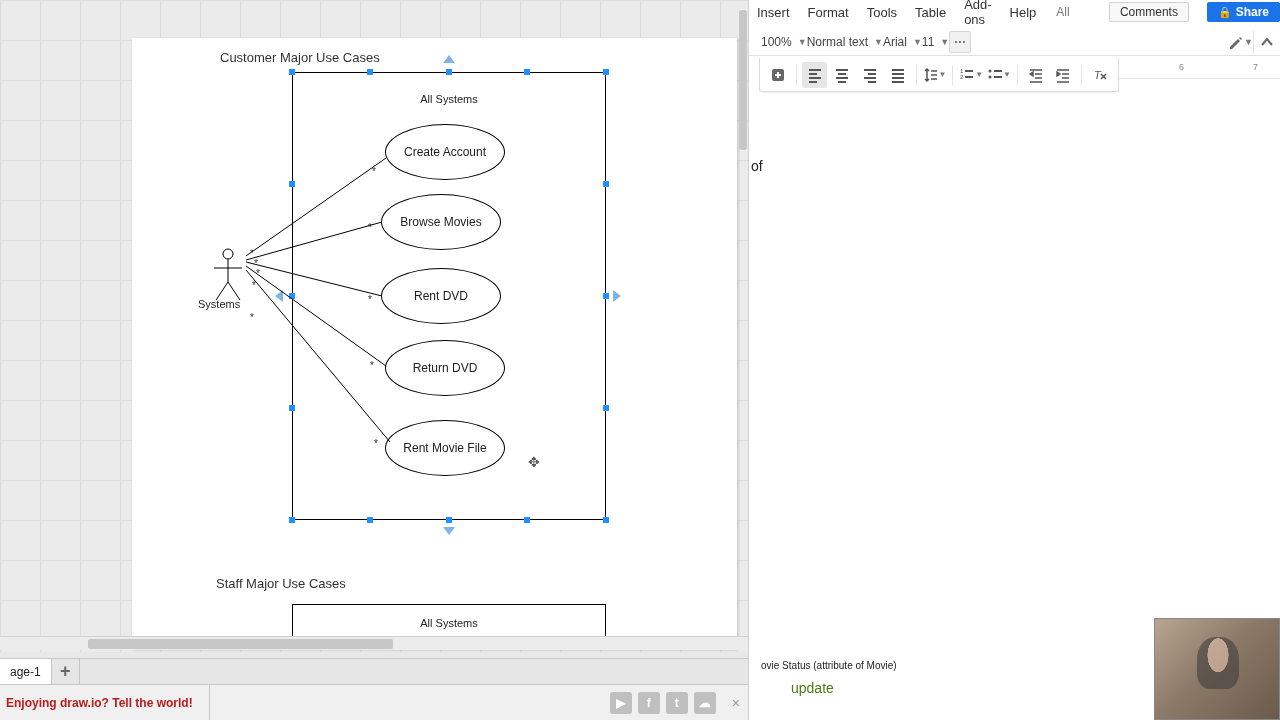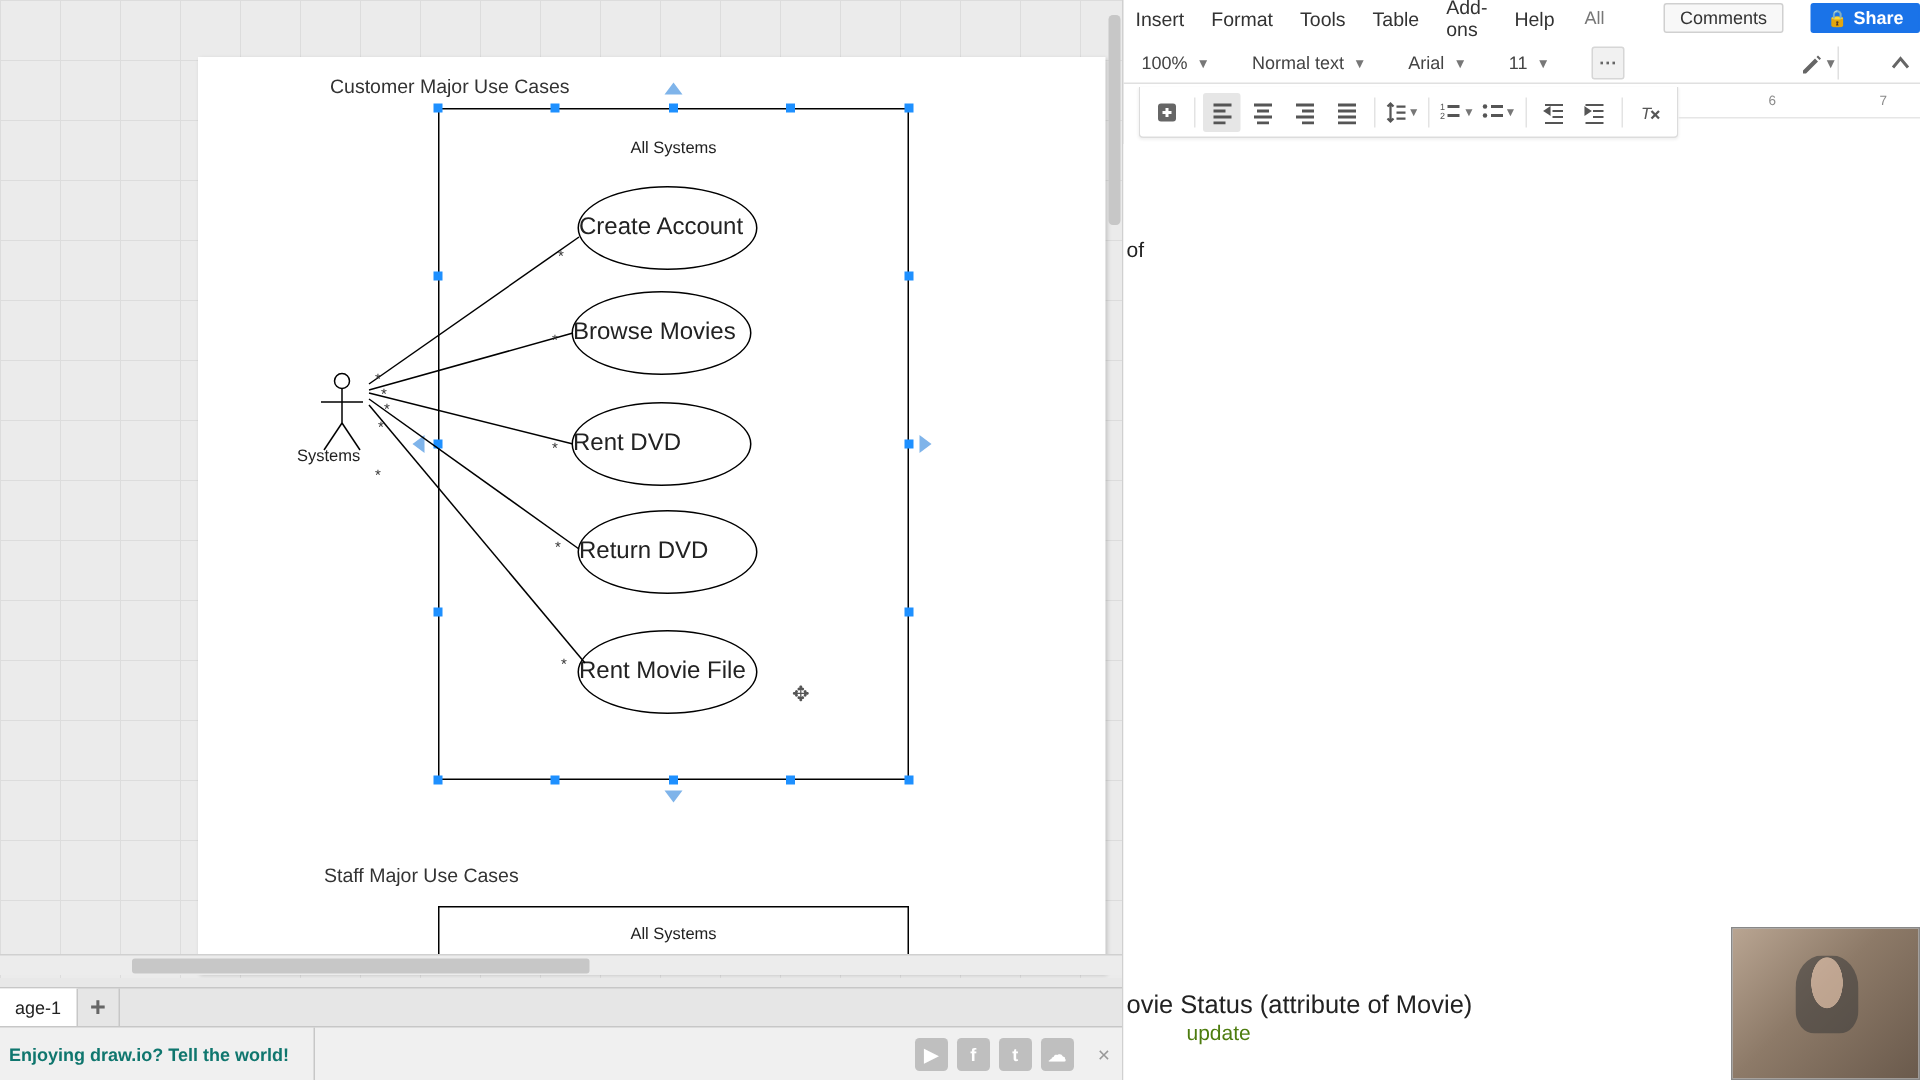--- a/index.html
+++ b/index.html
@@ -107,22 +107,22 @@
 
   
   .oval {
     position: absolute;
     width: 120px; height: 56px;
     border: 1px solid #000;
     border-radius: 50%;
     background: #fff;
     display: flex;
     align-items: center;
-    justify-content: flex-start;
-    font-size: 16px;
+    justify-content: center;
+    font-size: 12px;
     text-align: center;
   }
 
   
   .assoc {
     position: absolute;
     stroke: #000;
     stroke-width: 1;
   }
   .mult {
@@ -201,21 +201,21 @@
     width: 748px; height: 36px;
     background: #f0f0f0;
     border-top: 1px solid #c7c7c7;
     display: flex;
     align-items: center;
   }
   .promo1 {
     width: 210px;
     height: 100%; display: flex; align-items: center;
     padding-left: 6px;
-    color: #0f766e; font-weight: bold; font-size: 12px;
+    color: #b91c1c; font-weight: bold; font-size: 12px;
     border-right: 1px solid #c7c7c7;
   }
   .promo2 {
     width: 212px;
     height: 100%; display: flex; align-items: center;
     justify-content: center;
     font-size: 12px; font-weight: bold; color: #555;
     border-right: 1px solid #c7c7c7;
   }
   .stars { margin-left: 6px; color: #c7c7c7; letter-spacing: 1px; }
@@ -258,21 +258,21 @@
     background: #f8f8f8;
     display: inline-flex; align-items: center; gap: 4px;
   }
   .btn-share { background: #1a73e8; border-color: #1a73e8; color: #fff; font-weight: bold; }
   .lock { font-size: 11px; }
 
   .toolbar1 {
     position: absolute;
     left: 0; top: 28px; width: 100%; height: 28px;
     border-bottom: 1px solid #e0e0e0;
-    display: flex; align-items: center; gap: 28px;
+    display: flex; align-items: center; gap: 0;
     padding-left: 12px;
     font-size: 12px; color: #444;
   }
   .dd { display: inline-flex; align-items: center; gap: 6px; }
   .dd .caret { font-size: 9px; color: #777; }
   .tb-more {
     width: 22px; height: 22px; border: 1px solid #d6d6d6;
     background: #f1f1f1; border-radius: 2px;
     display: inline-flex; align-items: center; justify-content: center;
     font-weight: bold; color: #666;
@@ -319,22 +319,22 @@
     left: 0; top: 96px; right: 0; bottom: 0;
     background: #fff;
   }
   .doc-line1 {
     position: absolute;
     left: 2px; top: 62px;
     font-size: 14px; color: #222;
   }
   .doc-line2 {
     position: absolute;
-    left: 2px; top: 564px;
-    font-size: 17px; color: #222;
+    left: 12px; top: 564px;
+    font-size: 10px; color: #222;
   }
   .doc-line3 {
     position: absolute;
     left: 42px; top: 584px;
     font-size: 14px; color: #4d7c0f;
   }
 
   
   .webcam {
     position: absolute;

